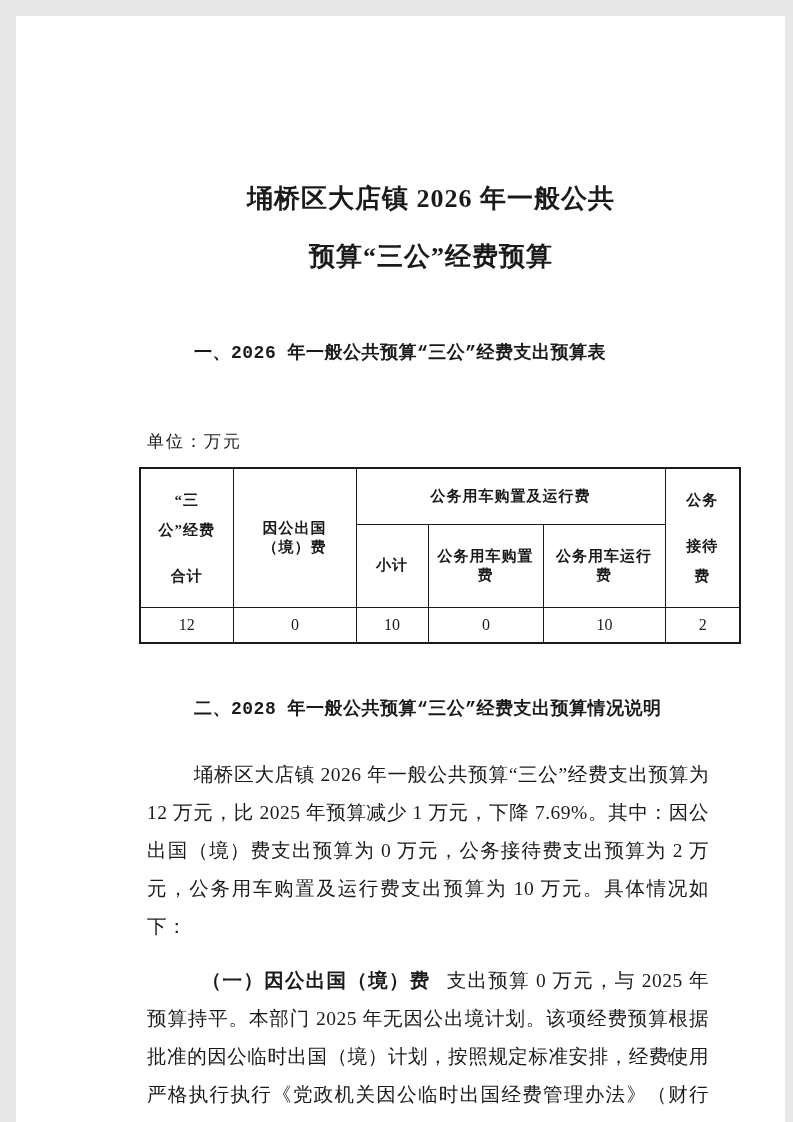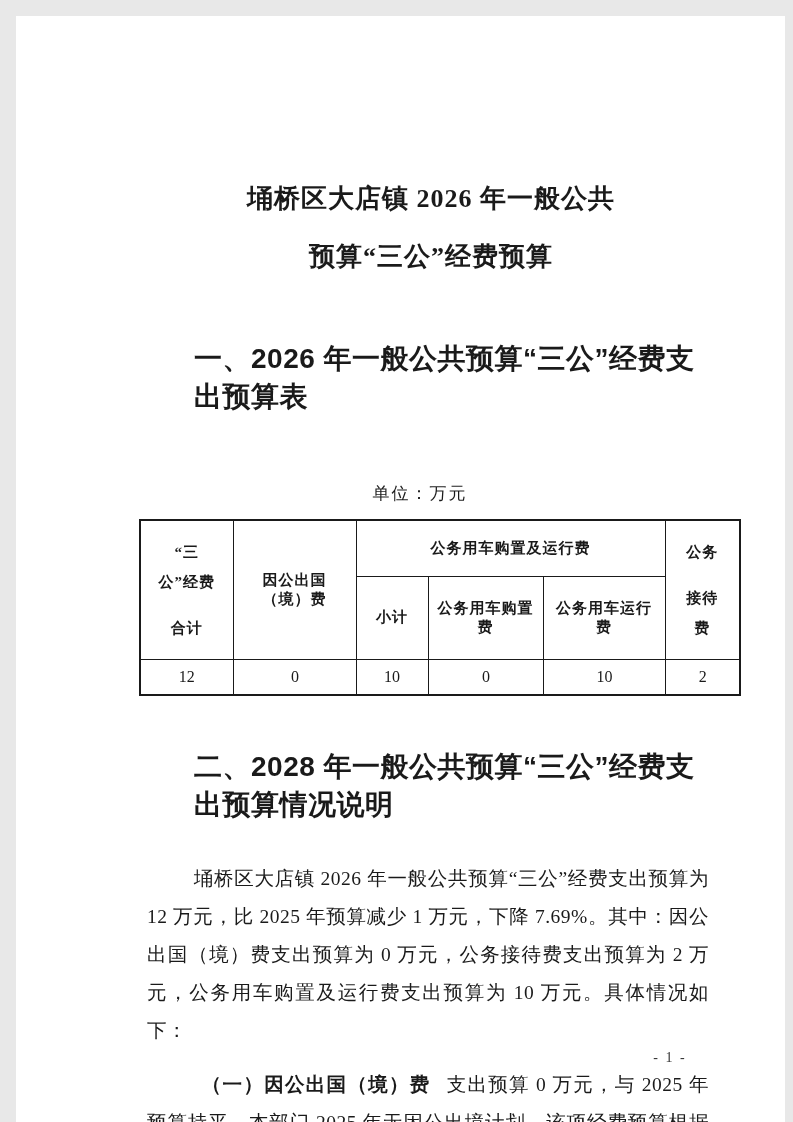--- a/index.html
+++ b/index.html
@@ -21,31 +21,31 @@
   .doc-title {
     padding-top: 138px;
     text-align: center;
     font-weight: bold;
     font-size: 26px;
     line-height: 42px;
     letter-spacing: 1px;
     font-family: "Liberation Serif", "DejaVu Serif", serif;
   }
   .section-heading {
-    font-family: Liberation Sans, sans-serif;
+    font-family: Liberation Mono, monospace;
     font-weight: bold;
-    font-size: 28px;
+    font-size: 18px;
     padding-left: 55px;
     letter-spacing: 0.5px;
   }
   .heading-one { margin-top: 38px; }
   .heading-two { margin-top: 44px; }
   .unit-label {
     margin-top: 50px;
-    text-align: center;
+    text-align: left;
     padding-right: 30px;
     font-size: 17px;
     letter-spacing: 2px;
   }
   table.budget-table {
     margin-top: 6px;
     border-collapse: collapse;
     table-layout: fixed;
     width: 600px;
     border: 2px solid #1a1a1a;

